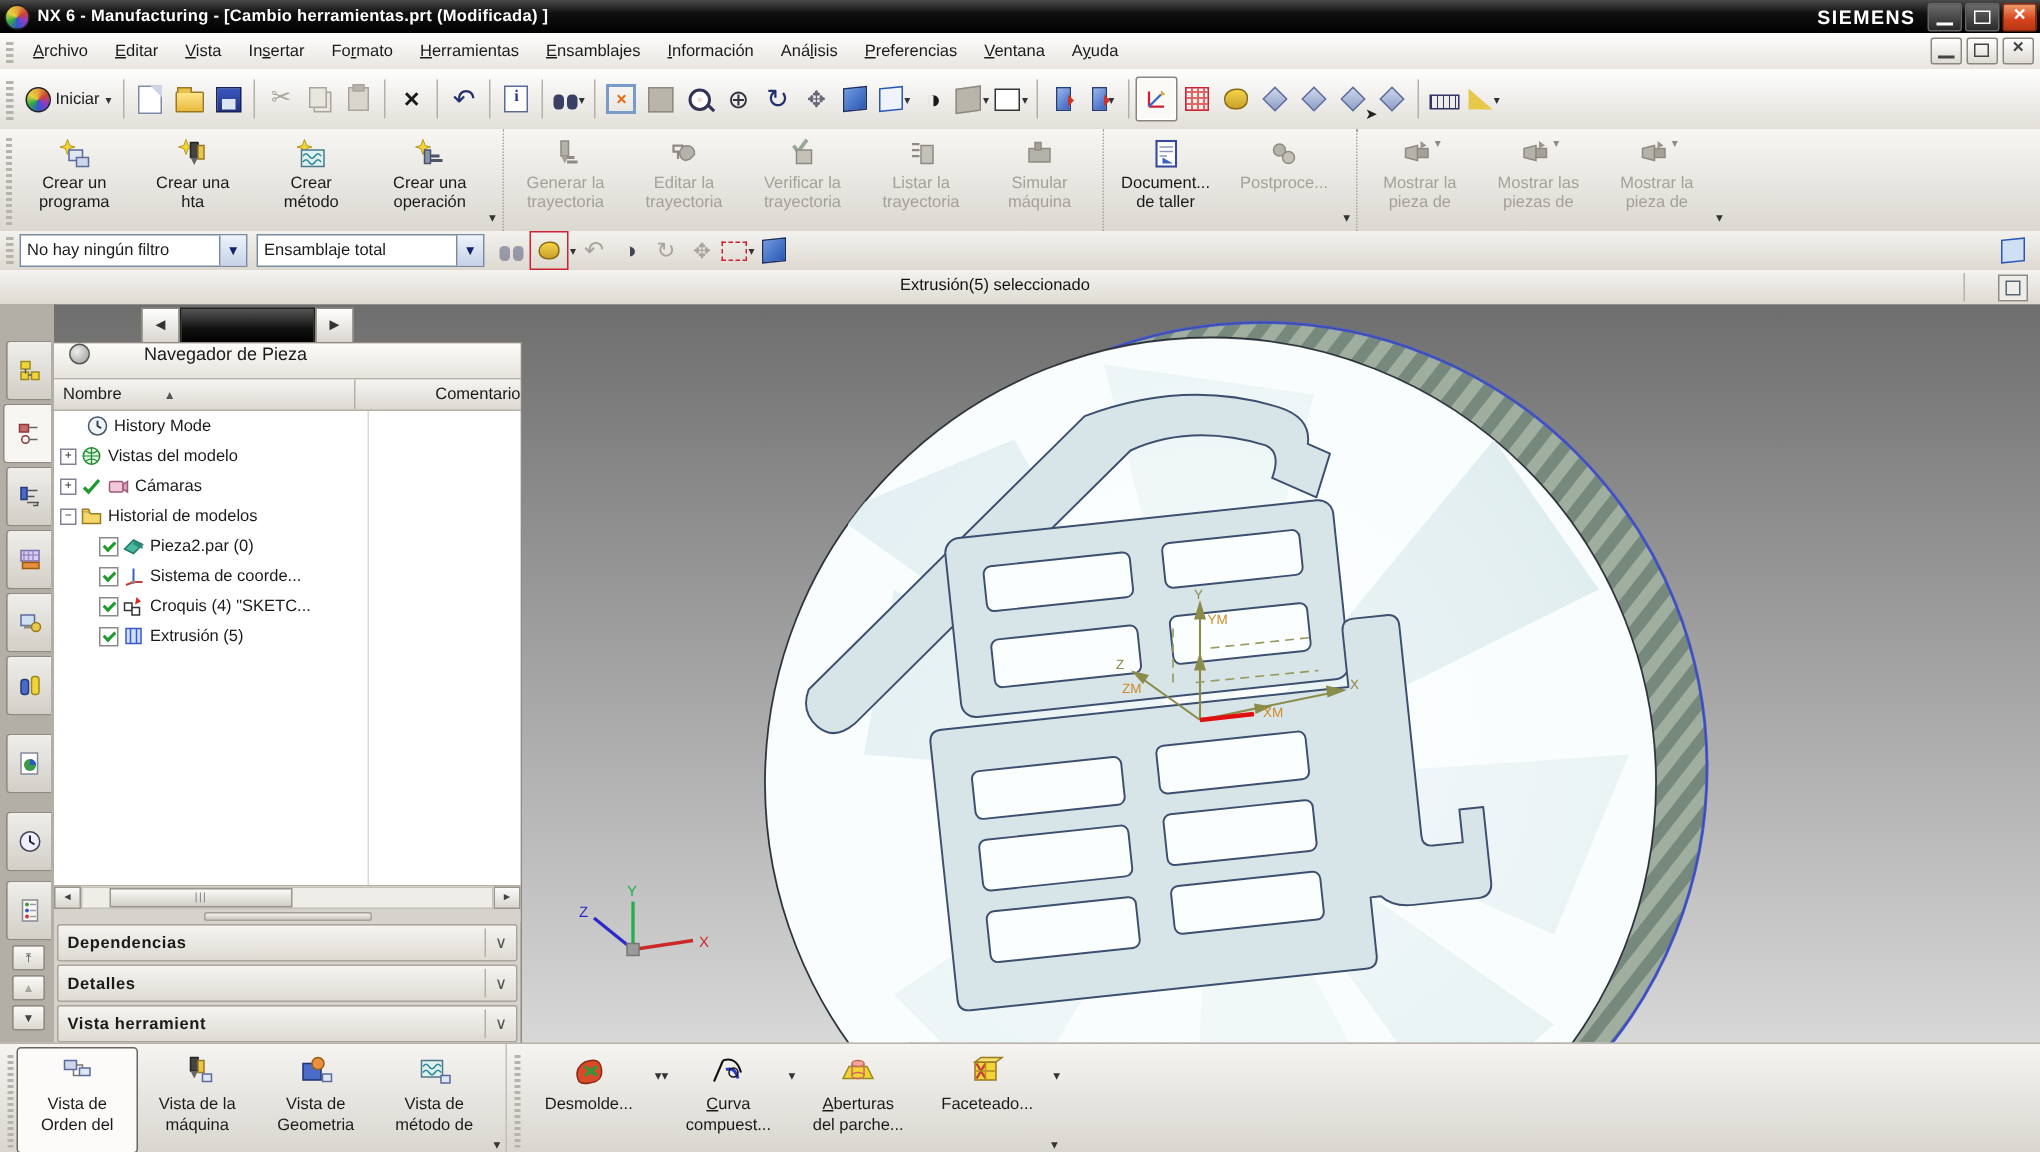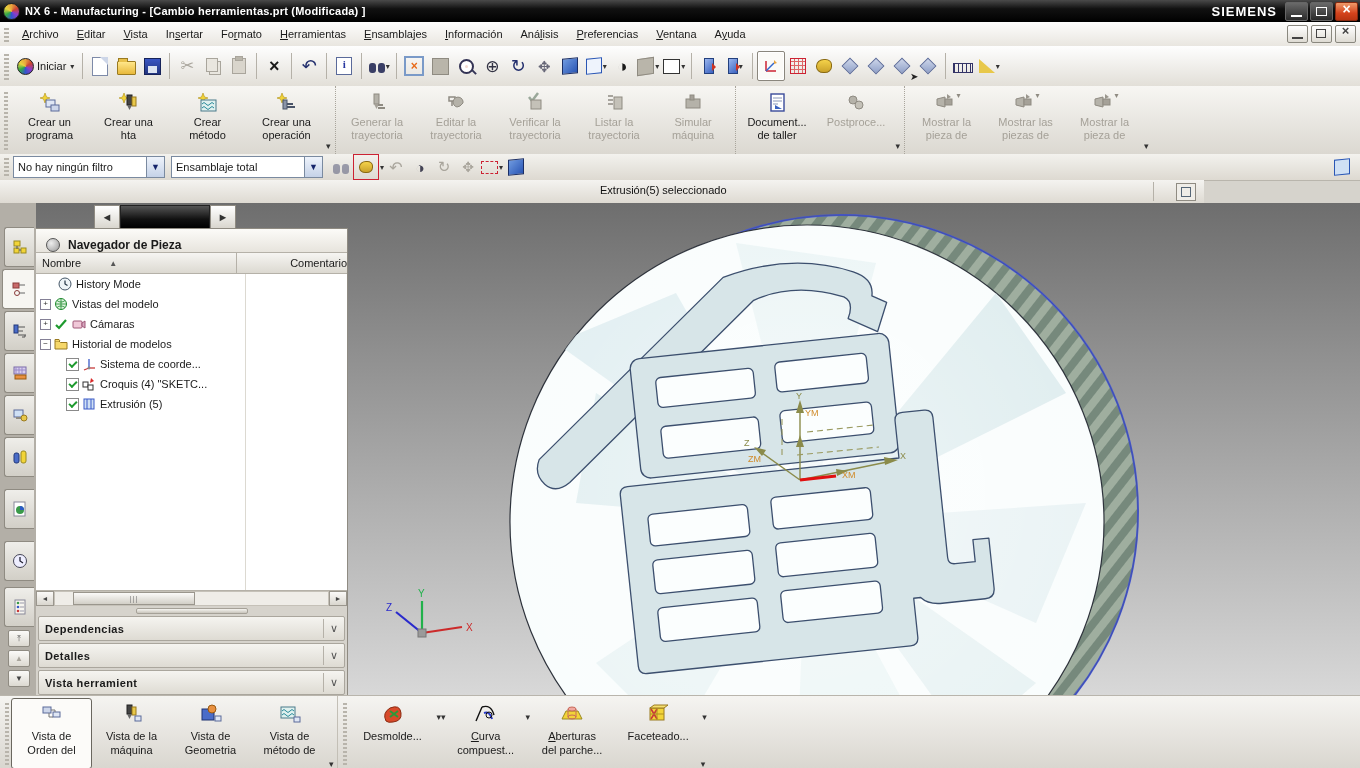--- a/index.html
+++ b/index.html
@@ -102,21 +102,21 @@
   .combo{height:20px;background:#fff;border:1px solid #7a8aa0;display:flex;align-items:center;width:150px;margin-right:6px;}
   .combo .cval{flex:1;padding-left:4px;white-space:nowrap;overflow:hidden;}
   .combo .carrow{width:17px;height:100%;background:linear-gradient(#eef3fb,#bcd;);border-left:1px solid #7a8aa0;
     background:linear-gradient(#eef3fb,#c5d2e8);display:flex;align-items:center;justify-content:center;color:#15246a;font-size:9px;}
   .fbtn{min-width:24px;height:24px;display:flex;align-items:center;justify-content:center;position:relative;}
   .redbox{border:1px solid #c23;}
   .ic-selrect{width:15px;height:11px;border:1px dashed #c23;}
   .fright{margin-left:auto;margin-right:6px;}
 
   
-  .statusbar{position:absolute;left:0;top:180px;width:1204px;height:23px;
+  .statusbar{position:absolute;left:0;top:180px;width:1360px;height:23px;
     background:linear-gradient(#f4f3f0,#dedad2);border-bottom:1px solid #8f8b82;}
   .statusmsg{position:absolute;left:600px;top:4px;font-size:11px;color:#111;}
   .statussep{position:absolute;right:50px;top:2px;width:1px;height:19px;background:#b5b1a8;}
   .statusbtn{position:absolute;right:8px;top:3px;width:18px;height:16px;border:1px solid #8f8b82;background:#efede8;}
   .statusbtn::after{content:"";position:absolute;inset:3px 4px;border:1px solid #567;}
 
   
   .main{position:absolute;left:0;top:203px;width:1360px;height:492px;}
   .resourcebar{position:absolute;left:0;top:0;width:36px;height:492px;background:#b3afa7;border-right:1px solid #8f8b82;}
   .rtab{width:29px;height:38px;margin:2px 0 0 4px;background:linear-gradient(#efeeea,#d2cfc7);
@@ -135,21 +135,21 @@
   
   .navhandle{position:absolute;left:58px;top:2px;display:flex;height:22px;}
   .nh-btn{width:24px;height:22px;background:linear-gradient(#fff,#d9d6ce);border:1px solid #8f8b82;
     display:flex;align-items:center;justify-content:center;font-size:11px;color:#333;}
   .nh-bar{width:88px;height:22px;background:linear-gradient(#555,#111 60%,#000);border:1px solid #222;}
 
   
   .navigator{position:absolute;left:0;top:25px;width:311px;height:467px;
     background:#d6d3cc;border:1px solid #8f8b82;border-left:none;display:flex;flex-direction:column;}
   .navtitle{height:23px;background:linear-gradient(#fcfbf8,#e7e4dd);border-bottom:1px solid #b5b1a8;
-    display:flex;align-items:flex-end;font-weight:bold;font-size:12px;}
+    display:flex;align-items:flex-start;font-weight:normal;font-size:12px;gap:28px;}
   .pin{width:12px;height:12px;margin:0 8px 0 10px;border:1px solid #555;border-radius:50%;
     background:radial-gradient(circle at 35% 35%,#eee,#999);}
   .colhdr{height:20px;display:flex;border-bottom:1px solid #b5b1a8;background:linear-gradient(#f6f5f2,#dcd9d1);gap:47px;}
   .colcell{border-right:1px solid #b5b1a8;display:flex;align-items:center;padding-left:6px;}
   .sortglyph{font-size:8px;color:#555;margin-left:28px;}
   .treearea{flex:1;background:#fff;position:relative;overflow:hidden;}
   .coldiv{position:absolute;left:209px;top:0;bottom:0;width:1px;background:#dcd9d1;}
   .trow{height:20px;display:flex;align-items:center;white-space:nowrap;}
   .tind{display:inline-block;}
   .texp{width:9px;height:9px;border:1px solid #848096;background:#fff;font-size:8px;line-height:7px;text-align:center;color:#333;margin-right:3px;flex:none;}
@@ -776,20 +776,29 @@
           <div class="trow">
             <span class="tind" style="width:4px"></span>
             <span class="texp">−</span>
             <svg class="ticon" viewBox="0 0 14 14">
                 <path d="M1 4 h4 l1.5 1.5 H13 V12 H1 z" fill="#f6d76a" stroke="#9a7a20"></path>
                 <path d="M1 4 V2.5 h4 l1 1.5" fill="#f6d76a" stroke="#9a7a20"></path>
               </svg>
             <span>Historial de modelos</span>
           </div>
 
+          <div class="trow">
+            <span class="tind" style="width:30px"></span>
+            <span class="tchk"></span>
+            <svg class="ticon" viewBox="0 0 14 14">
+                <polygon points="1,9 7,3 13,6 7,12" fill="#49b8a0" stroke="#1e7a66"></polygon>
+                <polygon points="7,3 13,6 13,9 7,6" fill="#2e8a78"></polygon>
+              </svg>
+            <span>Pieza2.par (0)</span>
+          </div>
 
           <div class="trow">
             <span class="tind" style="width:30px"></span>
             <span class="tchk"></span>
             <svg class="ticon" viewBox="0 0 14 14">
                 <line x1="7" y1="11" x2="7" y2="2" stroke="#3a5ac8" stroke-width="1.3"></line>
                 <line x1="7" y1="11" x2="13" y2="11" stroke="#c83a3a" stroke-width="1.3"></line>
                 <line x1="7" y1="11" x2="2" y2="13" stroke="#c83a3a" stroke-width="1.3"></line>
                 <circle cx="7" cy="11" r="1.4" fill="#888"></circle>
               </svg>

